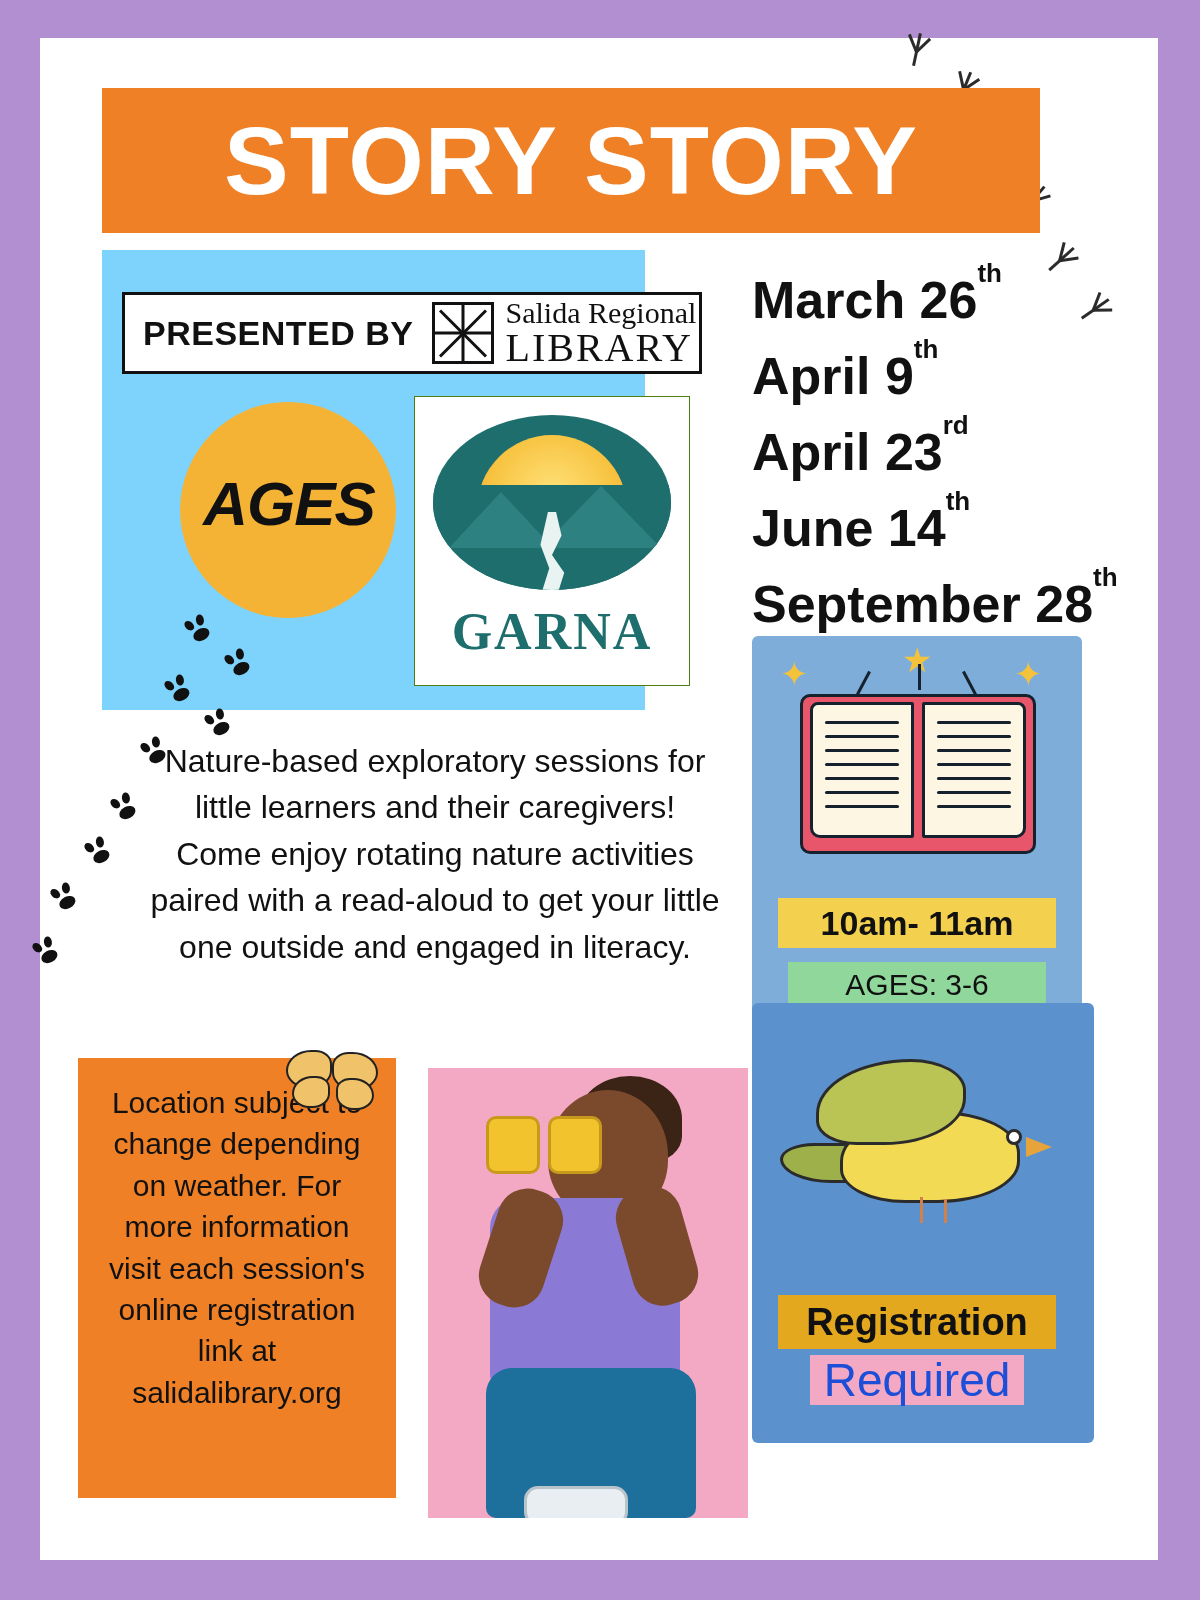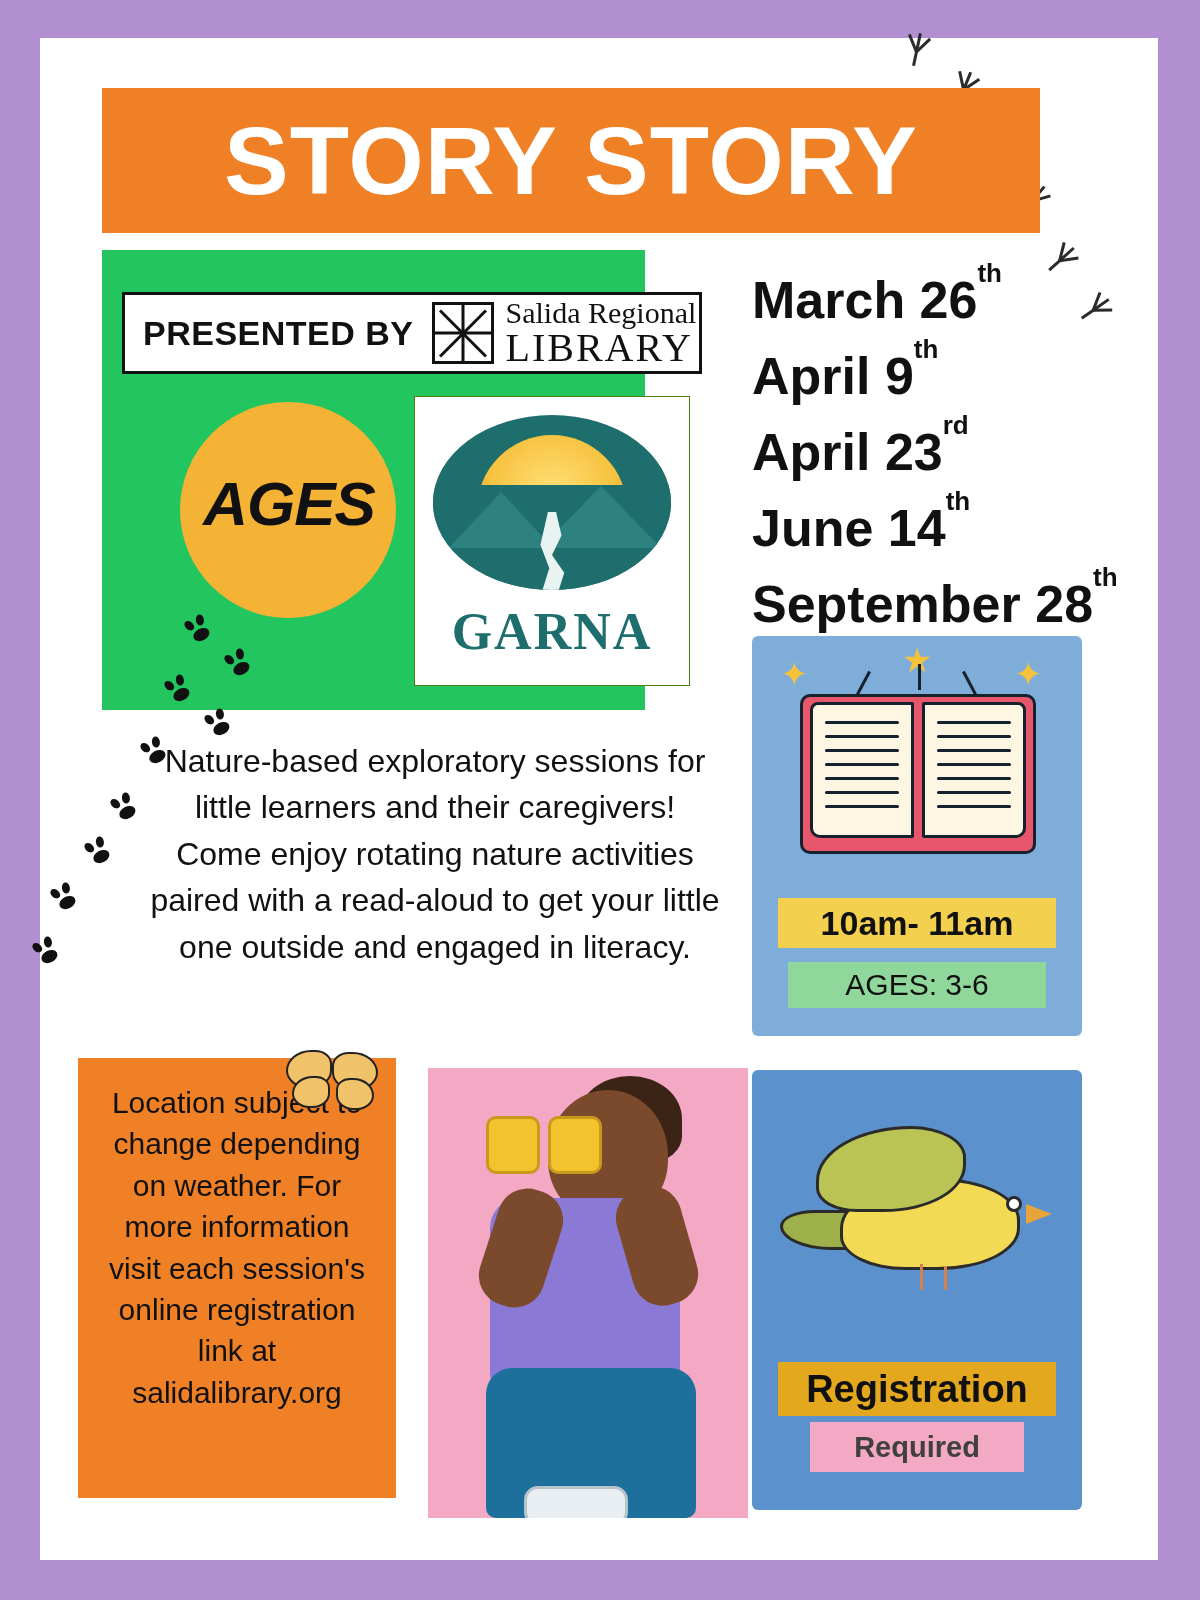--- a/index.html
+++ b/index.html
@@ -33,21 +33,21 @@
     color:#ffffff;
     line-height:1;
     white-space:nowrap;
   }
 
   
   .green-panel{
     position:absolute;
     left:62px; top:212px;
     width:543px; height:460px;
-    background:#22c55e;
+    background:#7dd3fc;
   }
   .presented-box{
     position:absolute;
     left:20px; top:42px;
     width:580px; height:82px;
     background:#ffffff;
     border:3px solid #111;
     display:flex; align-items:center;
     box-sizing:border-box;
   }
@@ -300,24 +300,25 @@
     border:2px solid #222;border-radius:60% 40% 50% 50%;
   }
   .butterfly i:nth-child(1){left:0;top:0;}
   .butterfly i:nth-child(2){left:46px;top:2px;transform:scaleX(-1);}
   .butterfly i:nth-child(3){left:6px;top:26px;width:34px;height:28px;}
   .butterfly i:nth-child(4){left:50px;top:28px;width:34px;height:28px;transform:scaleX(-1);}
 
   
   .reg-panel{
     position:absolute;
-    left:712px; top:1032px;
+    left:712px; top:965px;
     width:330px; height:440px;
     background:#5b92cd;
     border-radius:6px;
+    padding-left:12px;
   }
   .bird{
     position:absolute;left:28px;top:48px;width:280px;height:190px;
   }
   .bird .bodyb{
     position:absolute;left:60px;top:60px;width:180px;height:92px;
     background:#f2da55;border:3px solid #2b2b2b;border-radius:60% 50% 50% 40%;
     box-sizing:border-box;
   }
   .bird .wing{
@@ -351,21 +352,21 @@
     background:#e3a81e;display:flex;align-items:center;justify-content:center;
   }
   .reg-badge1 span{
     font-family:"Liberation Sans", sans-serif;font-weight:bold;font-size:38px;color:#111;
   }
   .reg-badge2{
     position:absolute;left:58px;top:352px;width:214px;height:50px;
     background:#f3a8c4;display:flex;align-items:center;justify-content:center;
   }
   .reg-badge2 span{
-    font-family:"Liberation Sans", sans-serif;font-weight:bold;font-size:29px;color:#404040;
+    font-family:"Liberation Sans", sans-serif;font-weight:normal;font-size:46px;color:#1d4ed8;
   }
 
   
   .paw{
     position:absolute;width:22px;height:26px;
   }
   .paw i{
     position:absolute;background:#111;border-radius:50%;
   }
   .paw i:nth-child(1){left:0;top:0;width:8px;height:11px;transform:rotate(-20deg);}

